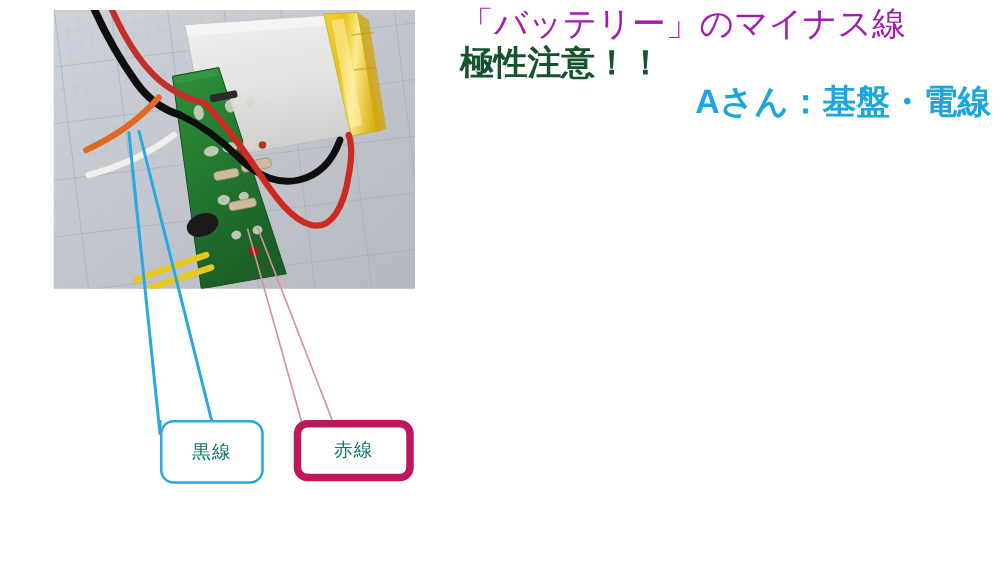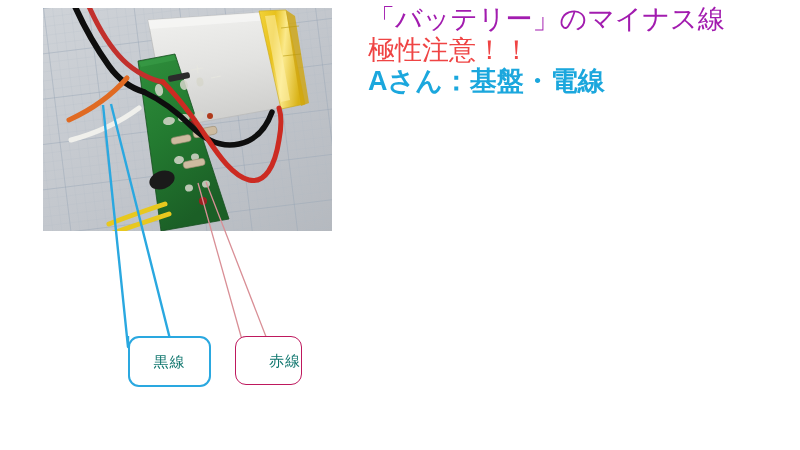--- a/index.html
+++ b/index.html
@@ -34,23 +34,22 @@
     font-size:15px;
     color:#0f766e;
     letter-spacing:1px;
     line-height:1;
   }
   .callout-black{
     left:128px;top:336px;width:83px;height:51px;
     border:2px solid #2aa8e0;
   }
   .callout-red{
-    left:235px;top:336px;width:67px;height:49px;
-    border:1px solid #be185d;
-    justify-content:flex-end;
+    left:235px;top:336px;width:96px;height:49px;
+    border:6px solid #be185d;
   }
 
   
   .leaders{
     position:absolute;left:0;top:0;width:800px;height:450px;
     pointer-events:none;
   }
 
   
   .textcol{
@@ -58,22 +57,22 @@
     left:368px;top:4px;width:425px;
   }
   .tline{
     font-size:27px;
     line-height:31px;
     color:#a21caf;
     white-space:nowrap;
     letter-spacing:0px;
   }
   .tline.indent{ padding-left:11px; }
-  .tline.red{ color:#ef4444; font-weight:normal; }
-  .tline.blue{ color:#1ba7dd; font-weight:bold; }
+  .tline.red{ color:#14532d; font-weight:bold; }
+  .tline.blue{ color:#1ba7dd; font-weight:bold;text-align:right; }
 </style>
 </head>
 <body>
 
 <div id="slide">
 
   <div class="photo">
     <svg width="289" height="223" viewBox="0 0 289 223">
       <defs>
         <linearGradient id="paperg" x1="0" y1="0" x2="1" y2="1">

